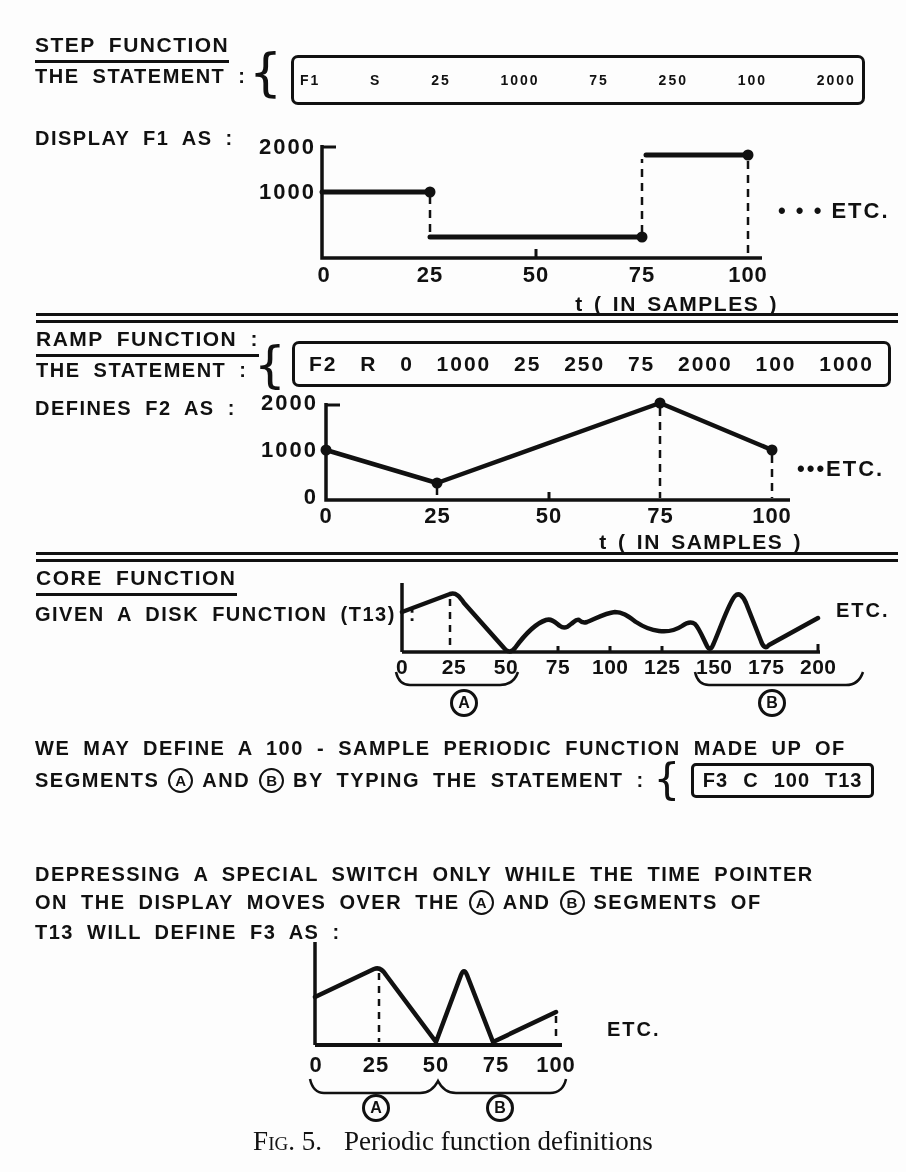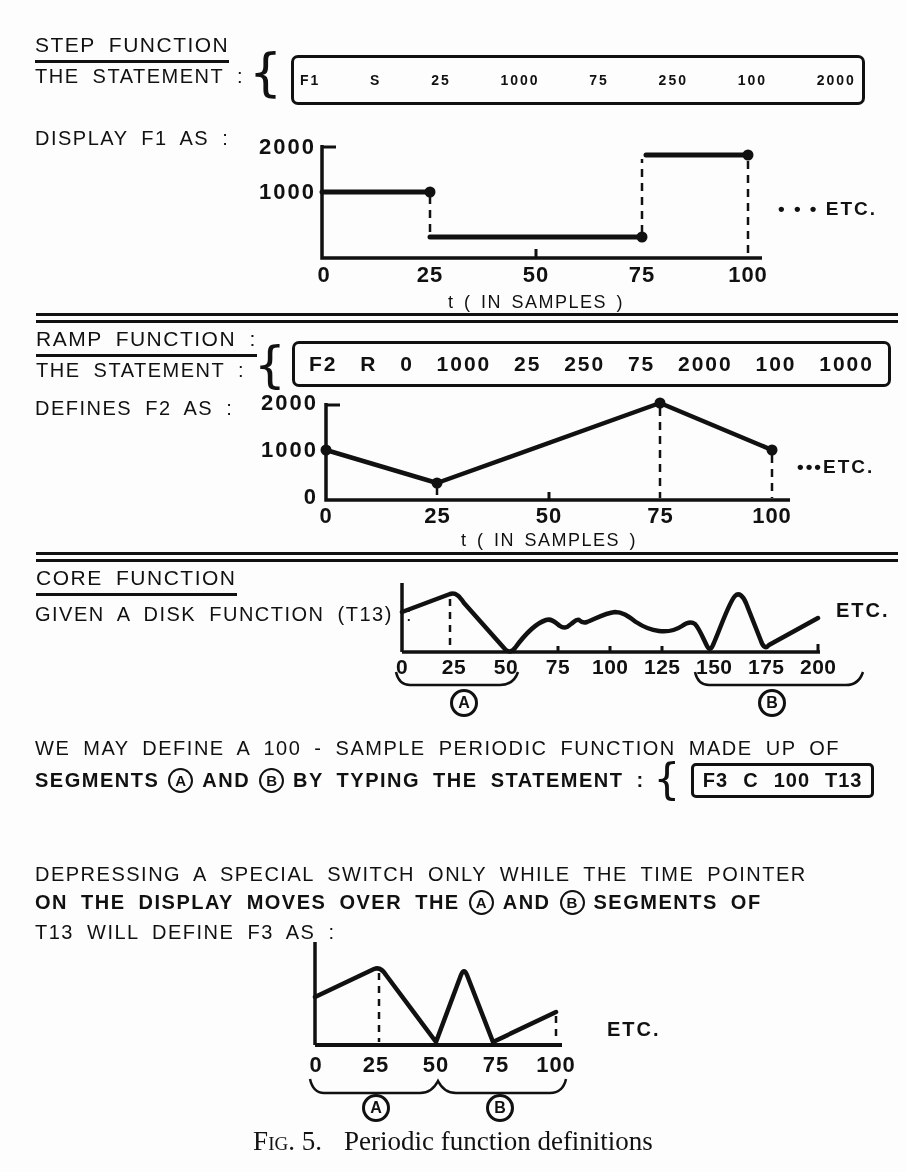--- a/index.html
+++ b/index.html
@@ -1,38 +1,38 @@
 <!DOCTYPE html>
 <html><head>
 <meta charset="utf-8">
 <style>
   html,body{margin:0;padding:0;background:#e8e8e8;}
   #page{position:relative;width:906px;height:1172px;background:#fdfdfd;overflow:hidden;
         font-family:"Liberation Sans",sans-serif;color:#111;}
-  .hand{position:absolute;font-weight:400;letter-spacing:1.5px;word-spacing:6px;
+  .hand{position:absolute;font-weight:700;letter-spacing:1.5px;word-spacing:6px;
         font-size:20px;line-height:24px;white-space:nowrap;color:#111;}
   .fs21{font-size:21px;}
   .underlined{border-bottom:3.5px solid #111;padding-bottom:3px;}
   .sep{position:absolute;height:4px;border-top:3px solid #111;border-bottom:3px solid #111;}
   .brace{position:absolute;font-weight:400;color:#111;font-family:"DejaVu Sans",sans-serif;}
   .stmt-box{position:absolute;border:3.5px solid #111;border-radius:7px;display:flex;
             align-items:center;justify-content:space-between;font-weight:700;color:#111;
             letter-spacing:2px;}
   .stmt-box .tok{flex:none;}
   .ylab{position:absolute;font-weight:700;font-size:22px;letter-spacing:2px;text-align:right;
         width:68px;line-height:26px;}
   .ticks{position:absolute;display:flex;justify-content:space-between;font-weight:700;
          font-size:22px;letter-spacing:1px;line-height:24px;}
   .ticks .tick{flex:none;text-align:center;}
   .ticks .w60{width:60px;}
   .ticks .w50{width:50px;}
   .ticks .w36{width:36px;font-size:21px;letter-spacing:0.5px;}
-  .axis-title{position:absolute;text-align:center;font-weight:400;font-size:18px;
+  .axis-title{position:absolute;text-align:right;font-weight:700;font-size:21px;
               letter-spacing:1.5px;word-spacing:3px;}
-  .etc{position:absolute;font-weight:700;font-size:19px;letter-spacing:2px;}
+  .etc{position:absolute;font-weight:700;font-size:22px;letter-spacing:2px;}
   .circle-letter{position:absolute;display:flex;align-items:center;justify-content:center;
                  border:3px solid #111;border-radius:50%;font-weight:700;box-sizing:border-box;}
   .circ-lg{width:28px;height:28px;font-size:16px;letter-spacing:0;}
   .circ-inline{display:inline-flex;width:25px;height:25px;border:2.5px solid #111;border-radius:50%;
                align-items:center;justify-content:center;font-size:15px;font-weight:700;
                letter-spacing:0;flex:none;box-sizing:border-box;}
   .para-line{position:absolute;display:flex;align-items:center;gap:9px;font-weight:700;
              font-size:20px;letter-spacing:1.5px;word-spacing:6px;white-space:nowrap;}
   .inline-box{border:3.5px solid #111;border-radius:5px;display:flex;align-items:center;
               gap:15px;padding:3px 9px;font-size:20px;letter-spacing:1px;}

